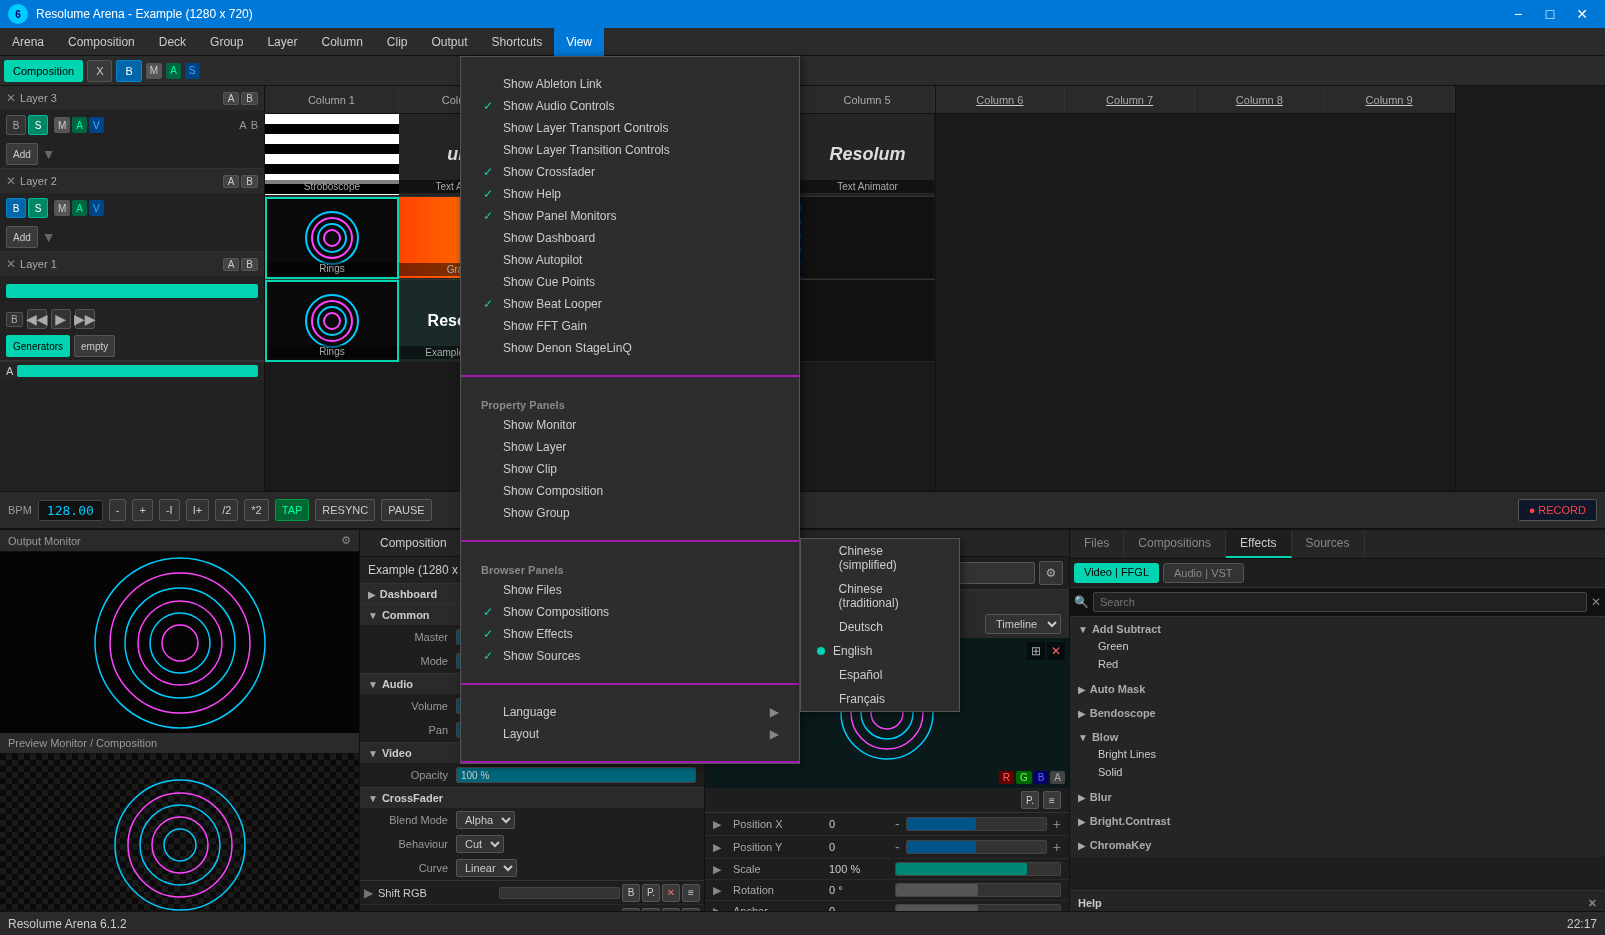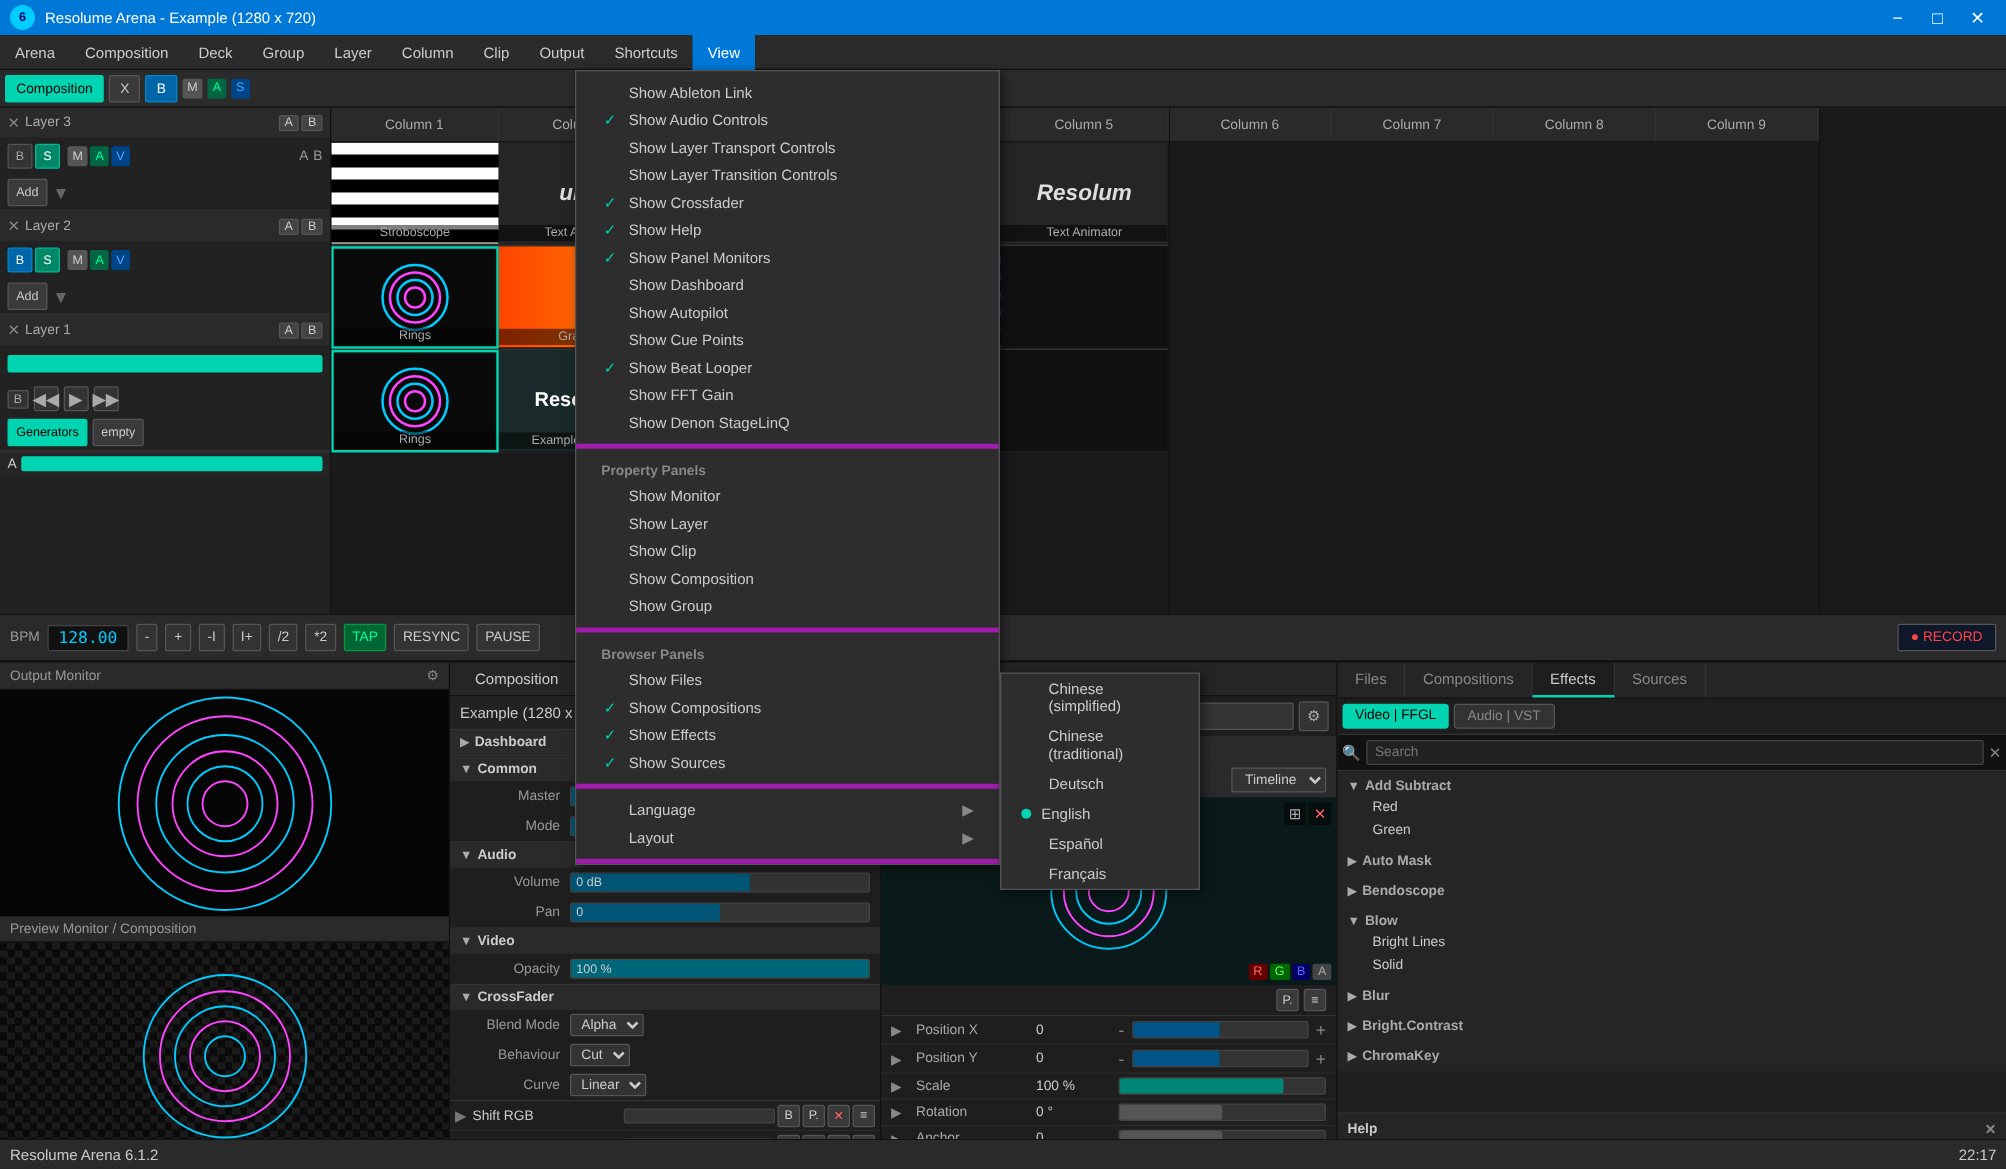--- a/index.html
+++ b/index.html
@@ -85,21 +85,21 @@
     
     
     .effect-row { display: flex; align-items: center; padding: 2px 4px; border-bottom: 1px solid #2a2a2a; height: 24px; gap: 2px; }
     .effect-expand { width: 12px; color: #777; cursor: pointer; }
     .effect-name { flex: 1; font-size: 11px; color: #ccc; }
     .effect-slider { flex: 1; height: 12px; background: #333; border-radius: 2px; border: 1px solid #444; position: relative; }
     .effect-btn-sm { width: 18px; height: 18px; background: #3a3a3a; border: 1px solid #555; color: #ccc; font-size: 10px; display: flex; align-items: center; justify-content: center; cursor: pointer; border-radius: 2px; }
     
     
     #view-menu { position: fixed; top: 56px; left: 460px; background: #2d2d2d; border: 1px solid #555; z-index: 1000; width: 340px; box-shadow: 2px 2px 8px rgba(0,0,0,0.5); }
-    .vm-section { padding: 6px 0; border-bottom: 4px solid #a21caf; }
+    .vm-section { padding: 16px 0; border-bottom: 2px solid #a21caf; }
     .vm-item { padding: 4px 20px; cursor: pointer; display: flex; align-items: center; gap: 8px; font-size: 12px; color: #ccc; }
     .vm-check { width: 14px; height: 14px; display: flex; align-items: center; justify-content: center; color: #00d4b0; font-size: 12px; }
     .vm-submenu-arrow { margin-left: auto; color: #888; }
     .vm-header { padding: 6px 20px 3px; font-size: 11px; color: #888; font-weight: bold; }
     
     
     #lang-submenu { position: fixed; top: 538px; left: 800px; background: #2d2d2d; border: 1px solid #555; z-index: 1001; width: 160px; box-shadow: 2px 2px 8px rgba(0,0,0,0.5); }
     .lang-item { padding: 5px 16px; cursor: pointer; font-size: 12px; color: #ccc; display: flex; align-items: center; gap: 8px; }
     .lang-dot { width: 8px; height: 8px; border-radius: 50%; background: #00d4b0; }
     
@@ -353,21 +353,21 @@
             <div class="clip-cell-label">Example 2019-0...</div>
           </div>
           <div class="clip-cell" style="width:20%;height:82px;background:#111;"></div>
           <div class="clip-cell" style="width:20%;height:82px;background:#111;"></div>
           <div class="clip-cell" style="width:20%;height:82px;background:#111;"></div>
         </div>
       </div>
 
       <div style="display:flex;flex:1;overflow:hidden;">
 
-        <div style="display:flex;flex-direction:column;width:520px;border-right:1px solid #111;">
+        <div style="display:flex;flex-direction:column;width:520px;border-right:1px solid #111;text-decoration:underline;">
           <div style="display:flex;height:28px;background:#2a2a2a;border-bottom:1px solid #111;">
             <div class="col-header">Column 6</div>
             <div class="col-header">Column 7</div>
             <div class="col-header">Column 8</div>
             <div class="col-header">Column 9</div>
           </div>
           <div style="flex:1;background:#1a1a1a;"></div>
         </div>
       </div>
     </div>
@@ -683,22 +683,22 @@
           <span style="color:#888;cursor:pointer;">✕</span>
         </div>
 
         <div style="overflow-y:auto;flex:1;">
 
           <div class="effect-category">
             <div class="ec-header">
               <span class="ec-arrow">▼</span>
               <span class="ec-name">Add Subtract</span>
             </div>
+            <div class="ec-item">Green</div>
             <div class="ec-item">Red</div>
-            <div class="ec-item">Green</div>
           </div>
 
           <div class="effect-category">
             <div class="ec-header">
               <span class="ec-arrow">▶</span>
               <span class="ec-name">Auto Mask</span>
             </div>
           </div>
 
           <div class="effect-category">

